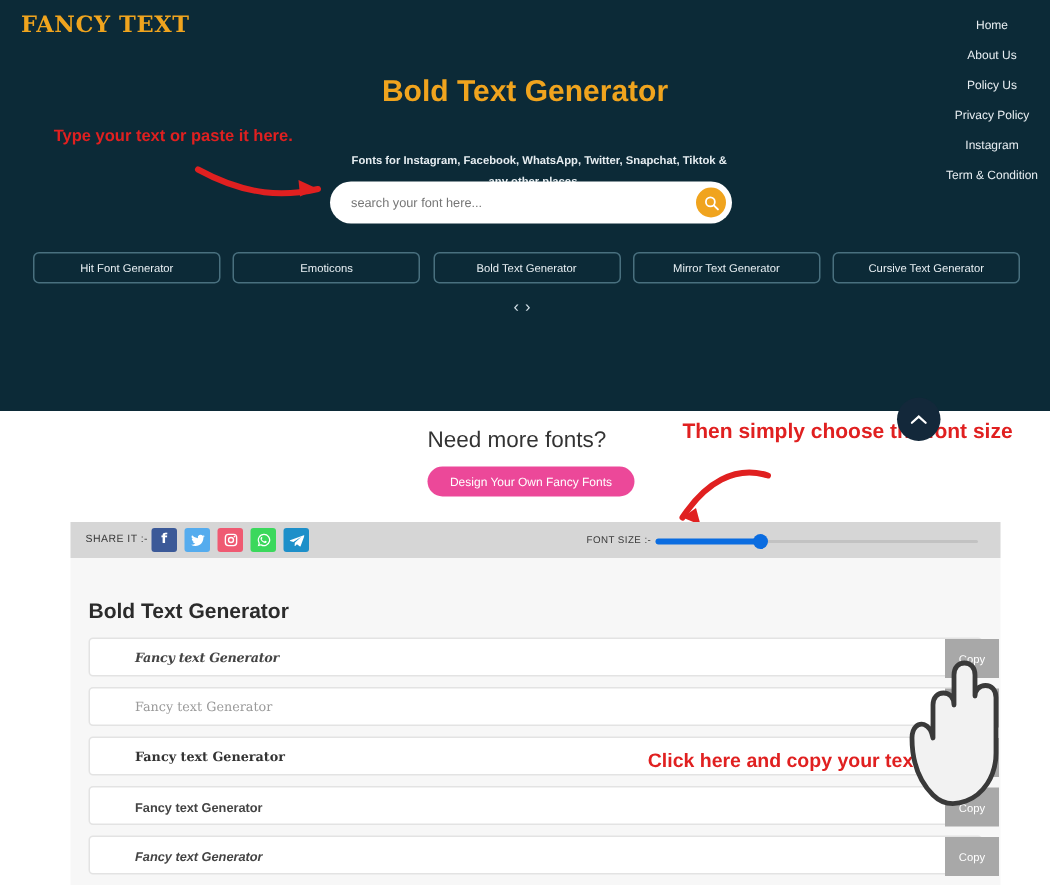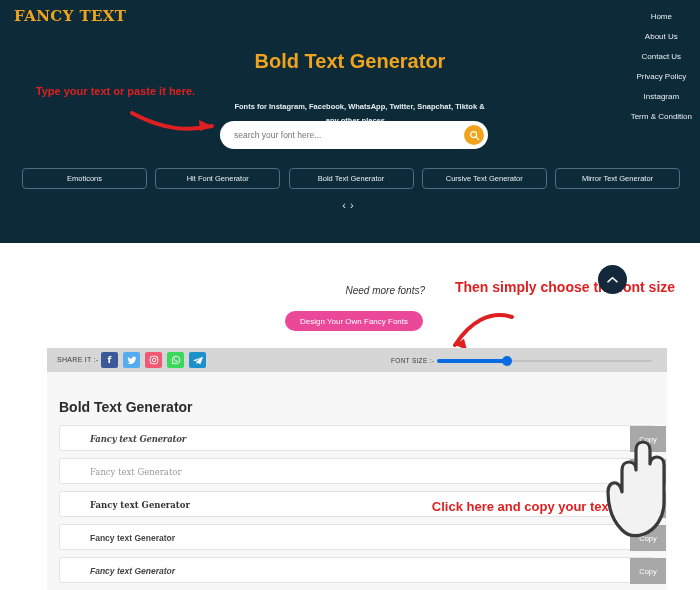--- a/index.html
+++ b/index.html
@@ -6,21 +6,21 @@
   html, body {
     width: 700px; height: 590px;
     background: #ffffff;
     font-family: "Liberation Sans", sans-serif;
     overflow: hidden;
   }
   #page { position: relative; width: 700px; height: 590px; background: #ffffff; }
 
   
   .hero {
-    position: absolute; left: 0; top: 0; width: 700px; height: 243px;
+    position: absolute; left: 0; top: 0; width: 700px; height: 274px;
     background: #0c2a37;
   }
   .logo {
     position: absolute; left: 14px; top: 8px;
     font-family: "DejaVu Serif", serif;
     font-weight: bold; font-size: 15px; line-height: 17px;
     letter-spacing: 0.4px;
   }
   .logo .l1 { color: #f0a41e; display: block; }
   .logo .l2 { color: #a9cde0; display: block; }
@@ -79,21 +79,21 @@
     font-family: "Liberation Sans", sans-serif;
   }
   .carousel-arrows {
     position: absolute; left: 0; right: 0; top: 199px; text-align: center;
     color: #d3e0e8; font-size: 11px; letter-spacing: 4px; cursor: pointer;
   }
 
   
   .need-fonts {
     position: absolute; left: 285px; top: 285px; width: 140px;
-    text-align: right; font-size: 10px; color: #333; font-style: italic;
+    text-align: left; font-size: 15px; color: #333;
   }
   .design-btn {
     position: absolute; left: 285px; top: 311px; width: 138px; height: 20px;
     background: #ec4899; color: #ffffff; border: none; border-radius: 14px;
     font-size: 8px; cursor: pointer; font-family: "Liberation Sans", sans-serif;
   }
 
   .anno2 {
     position: absolute; left: 440px; top: 277px; width: 250px;
     text-align: center; color: #e02020;
@@ -176,21 +176,21 @@
 
   <div class="hero">
 
     <div class="logo">
       <span class="l1">FANCY TEXT</span>
     </div>
 
     <nav class="topnav">
       <a href="#">Home</a>
       <a href="#">About Us</a>
-      <a href="#">Contact Us</a>
+      <a href="#">Policy Us</a>
       <a href="#">Privacy Policy</a>
       <a href="#">Instagram</a>
       <a href="#">Term &amp; Condition</a>
     </nav>
 
     <h1 class="hero-title">Bold Text Generator</h1>
     <p class="hero-sub">Fonts for Instagram, Facebook, WhatsApp, Twitter, Snapchat, Tiktok &amp; any other places....</p>
 
     <div class="searchbar">
       <input type="text" placeholder="search your font here..." style="">
@@ -202,25 +202,25 @@
       </button>
     </div>
 
     <div class="anno1">Type your text or paste it here.</div>
     <svg class="anno-svg" width="700" height="243">
       <path d="M132,113 C165,131 190,131 212,126" fill="none" stroke="#e02020" stroke-width="4" stroke-linecap="round"></path>
       <path d="M212,126 L199,120 L200,131 Z" fill="#e02020"></path>
     </svg>
 
     <div class="cats">
+      <button class="cat">Hit Font Generator</button>
       <button class="cat">Emoticons</button>
-      <button class="cat">Hit Font Generator</button>
       <button class="cat">Bold Text Generator</button>
+      <button class="cat">Mirror Text Generator</button>
       <button class="cat">Cursive Text Generator</button>
-      <button class="cat">Mirror Text Generator</button>
     </div>
 
     <div class="carousel-arrows">
       <span>‹</span><span>›</span>
     </div>
   </div>
 
   <div class="need-fonts">Need more fonts?</div>
   <button class="design-btn">Design Your Own Fancy Fonts</button>
 

